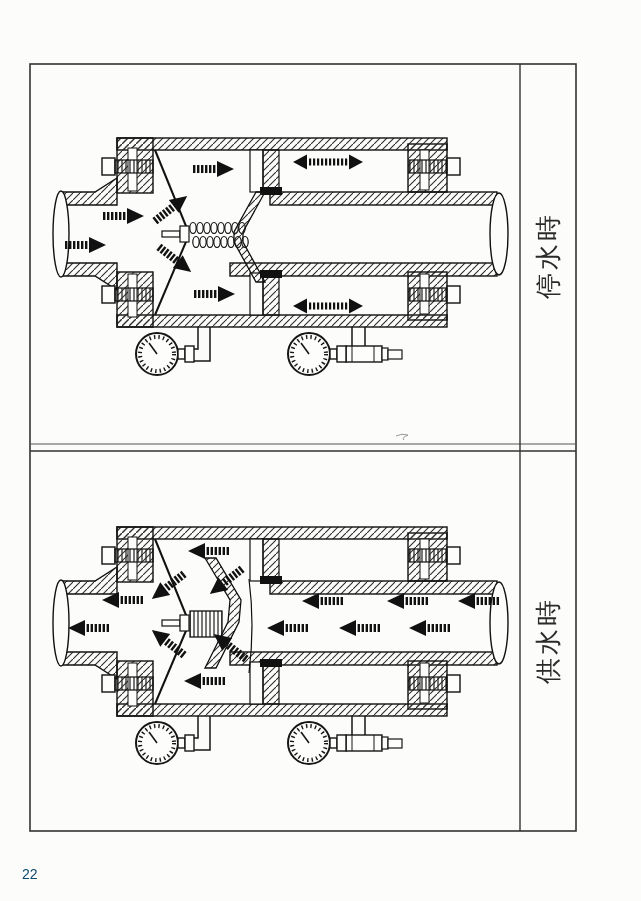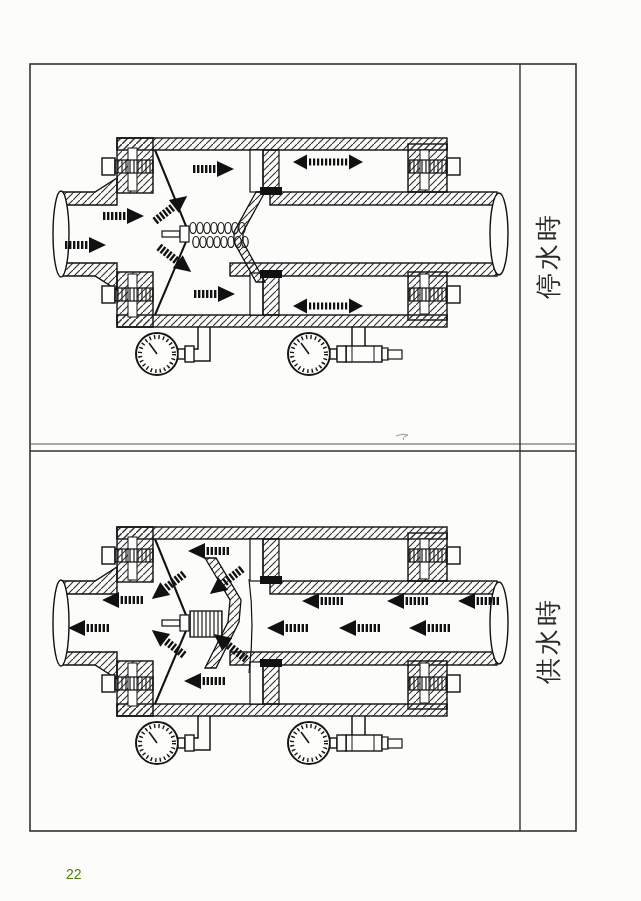--- a/index.html
+++ b/index.html
@@ -16,21 +16,21 @@
     display:flex;align-items:center;justify-content:center;
   }
   .label-cell span{
     display:block;transform:rotate(-90deg);
     font-size:26px;letter-spacing:3px;white-space:nowrap;color:#2a2a2a;
     font-weight:500;
   }
   .cell-top{top:66px;height:378px;}
   .cell-bottom{top:452px;height:377px;}
   .page-number{
-    position:absolute;left:22px;top:866px;font-size:14px;color:#4d7c0f;margin-left:44px;
+    position:absolute;left:22px;top:866px;font-size:14px;color:#0c4a6e;
   }
 </style>
 </head>
 <body>
 
 <div class="stage">
 
 <svg width="641" height="901" viewBox="0 0 641 901">
   <defs>
 

